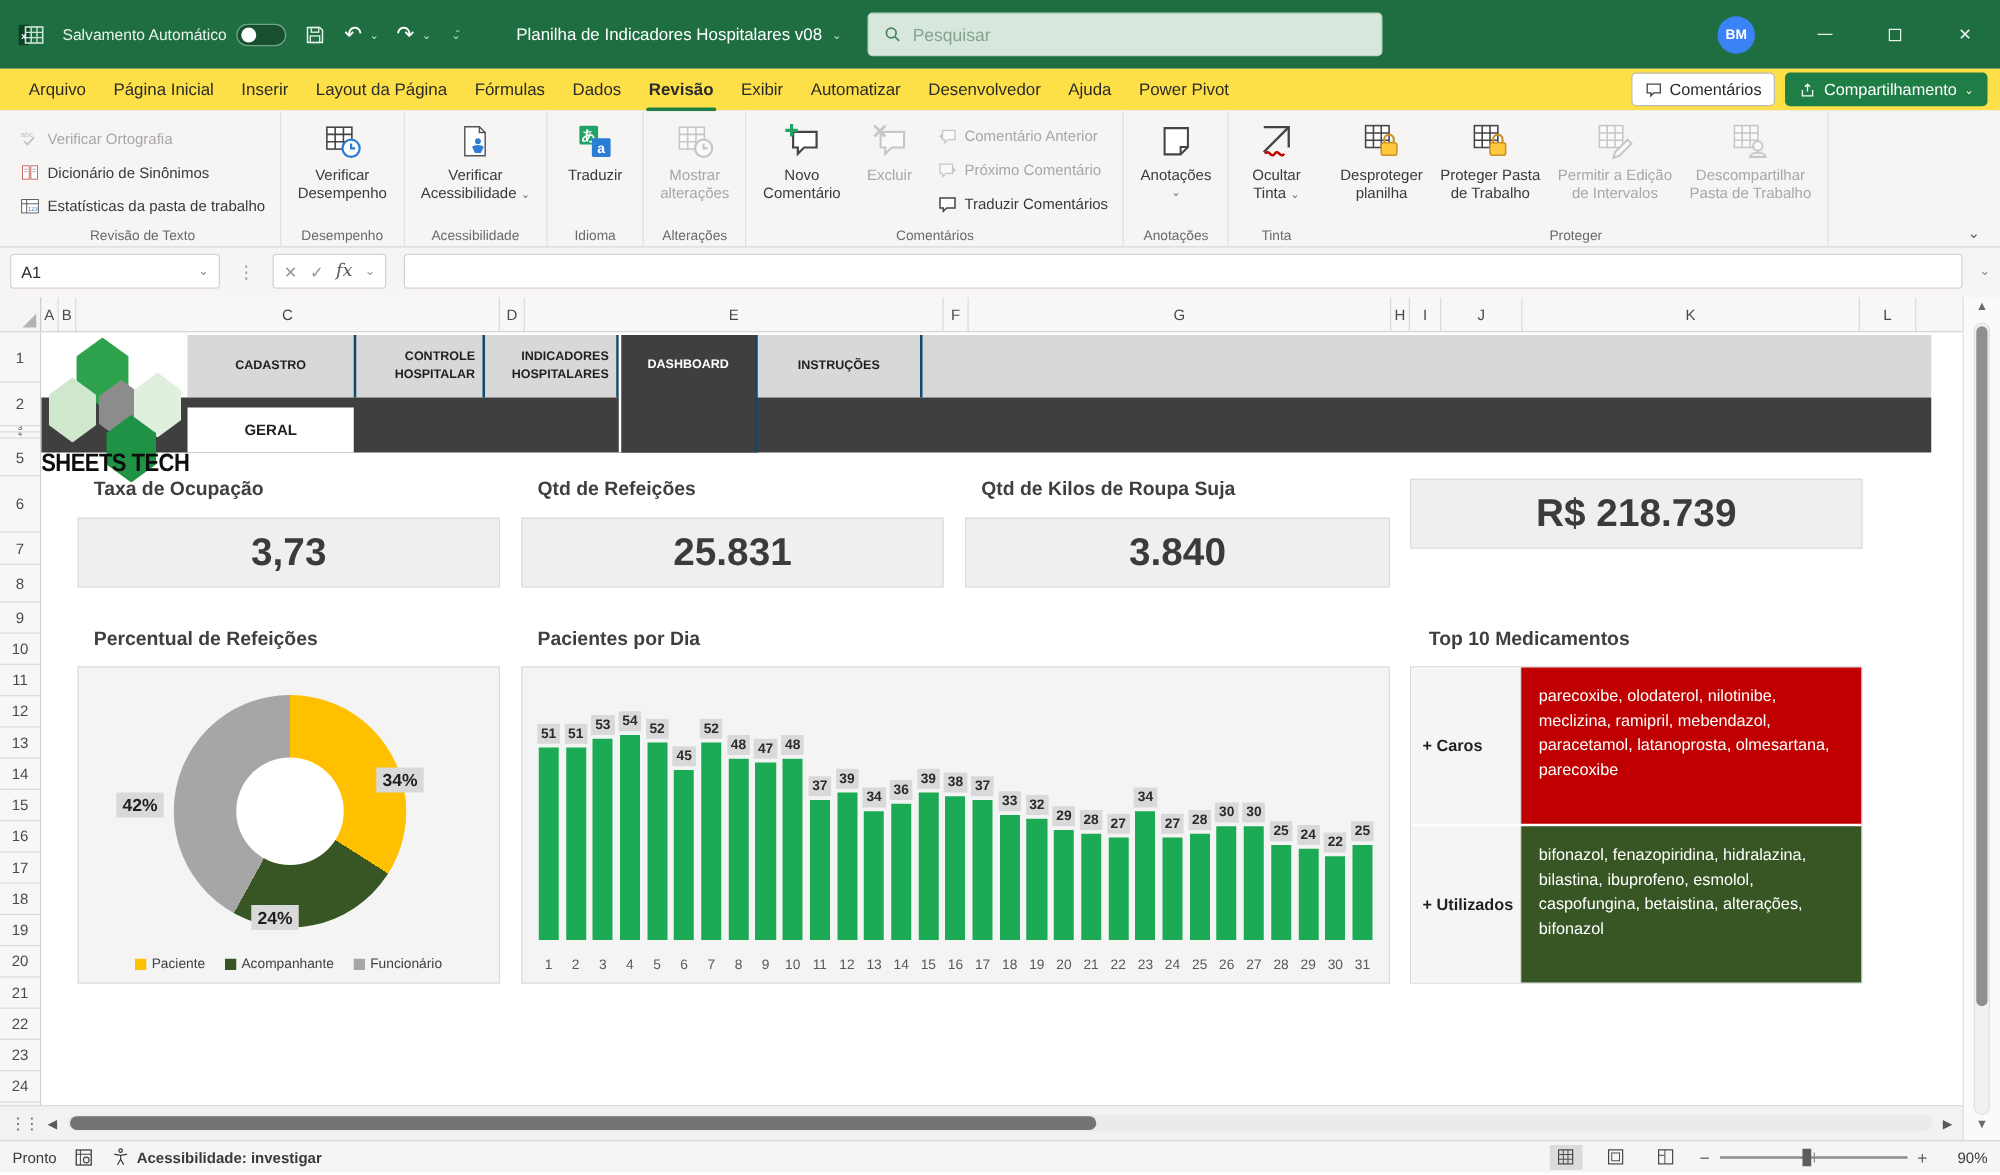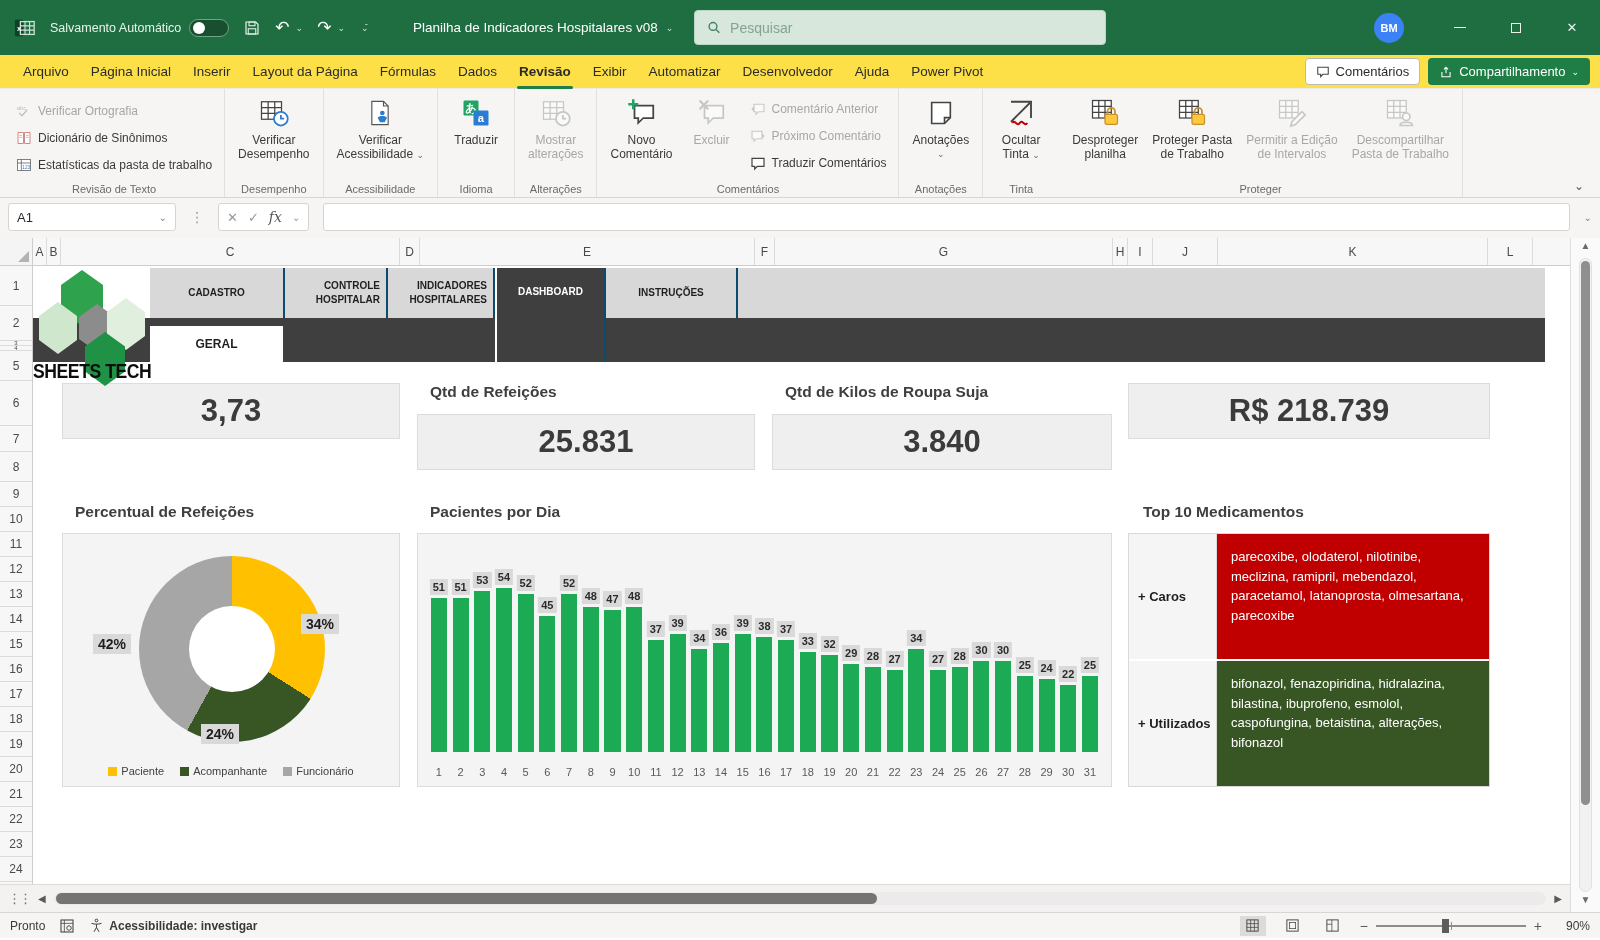--- a/index.html
+++ b/index.html
@@ -538,20 +538,21 @@
           <div class="hex" style="left:28px;top:2px;width:42px;height:56px;background:#2fa24d"></div>
           <div class="hex" style="left:6px;top:34px;width:38px;height:52px;background:#cfe8cd"></div>
           <div class="hex" style="left:46px;top:36px;width:36px;height:48px;background:#8c8c8c"></div>
           <div class="hex" style="left:74px;top:30px;width:38px;height:52px;background:#e1f0de"></div>
           <div class="hex" style="left:52px;top:64px;width:40px;height:54px;background:#1f9245"></div>
         </div>
         <div class="brand">SHEETS TECH</div>
 
         <div id="kpis">
             <div class="kpi" style="left: 29px; width: 338px;">
+              <div class="kpi-title">Taxa de Ocupação</div>
               <div class="kpi-box">3,73</div>
             </div>
             <div class="kpi" style="left: 384px; width: 338px;">
               <div class="kpi-title">Qtd de Refeições</div>
               <div class="kpi-box">25.831</div>
             </div>
             <div class="kpi" style="left: 739px; width: 340px;">
               <div class="kpi-title">Qtd de Kilos de Roupa Suja</div>
               <div class="kpi-box">3.840</div>
             </div>

